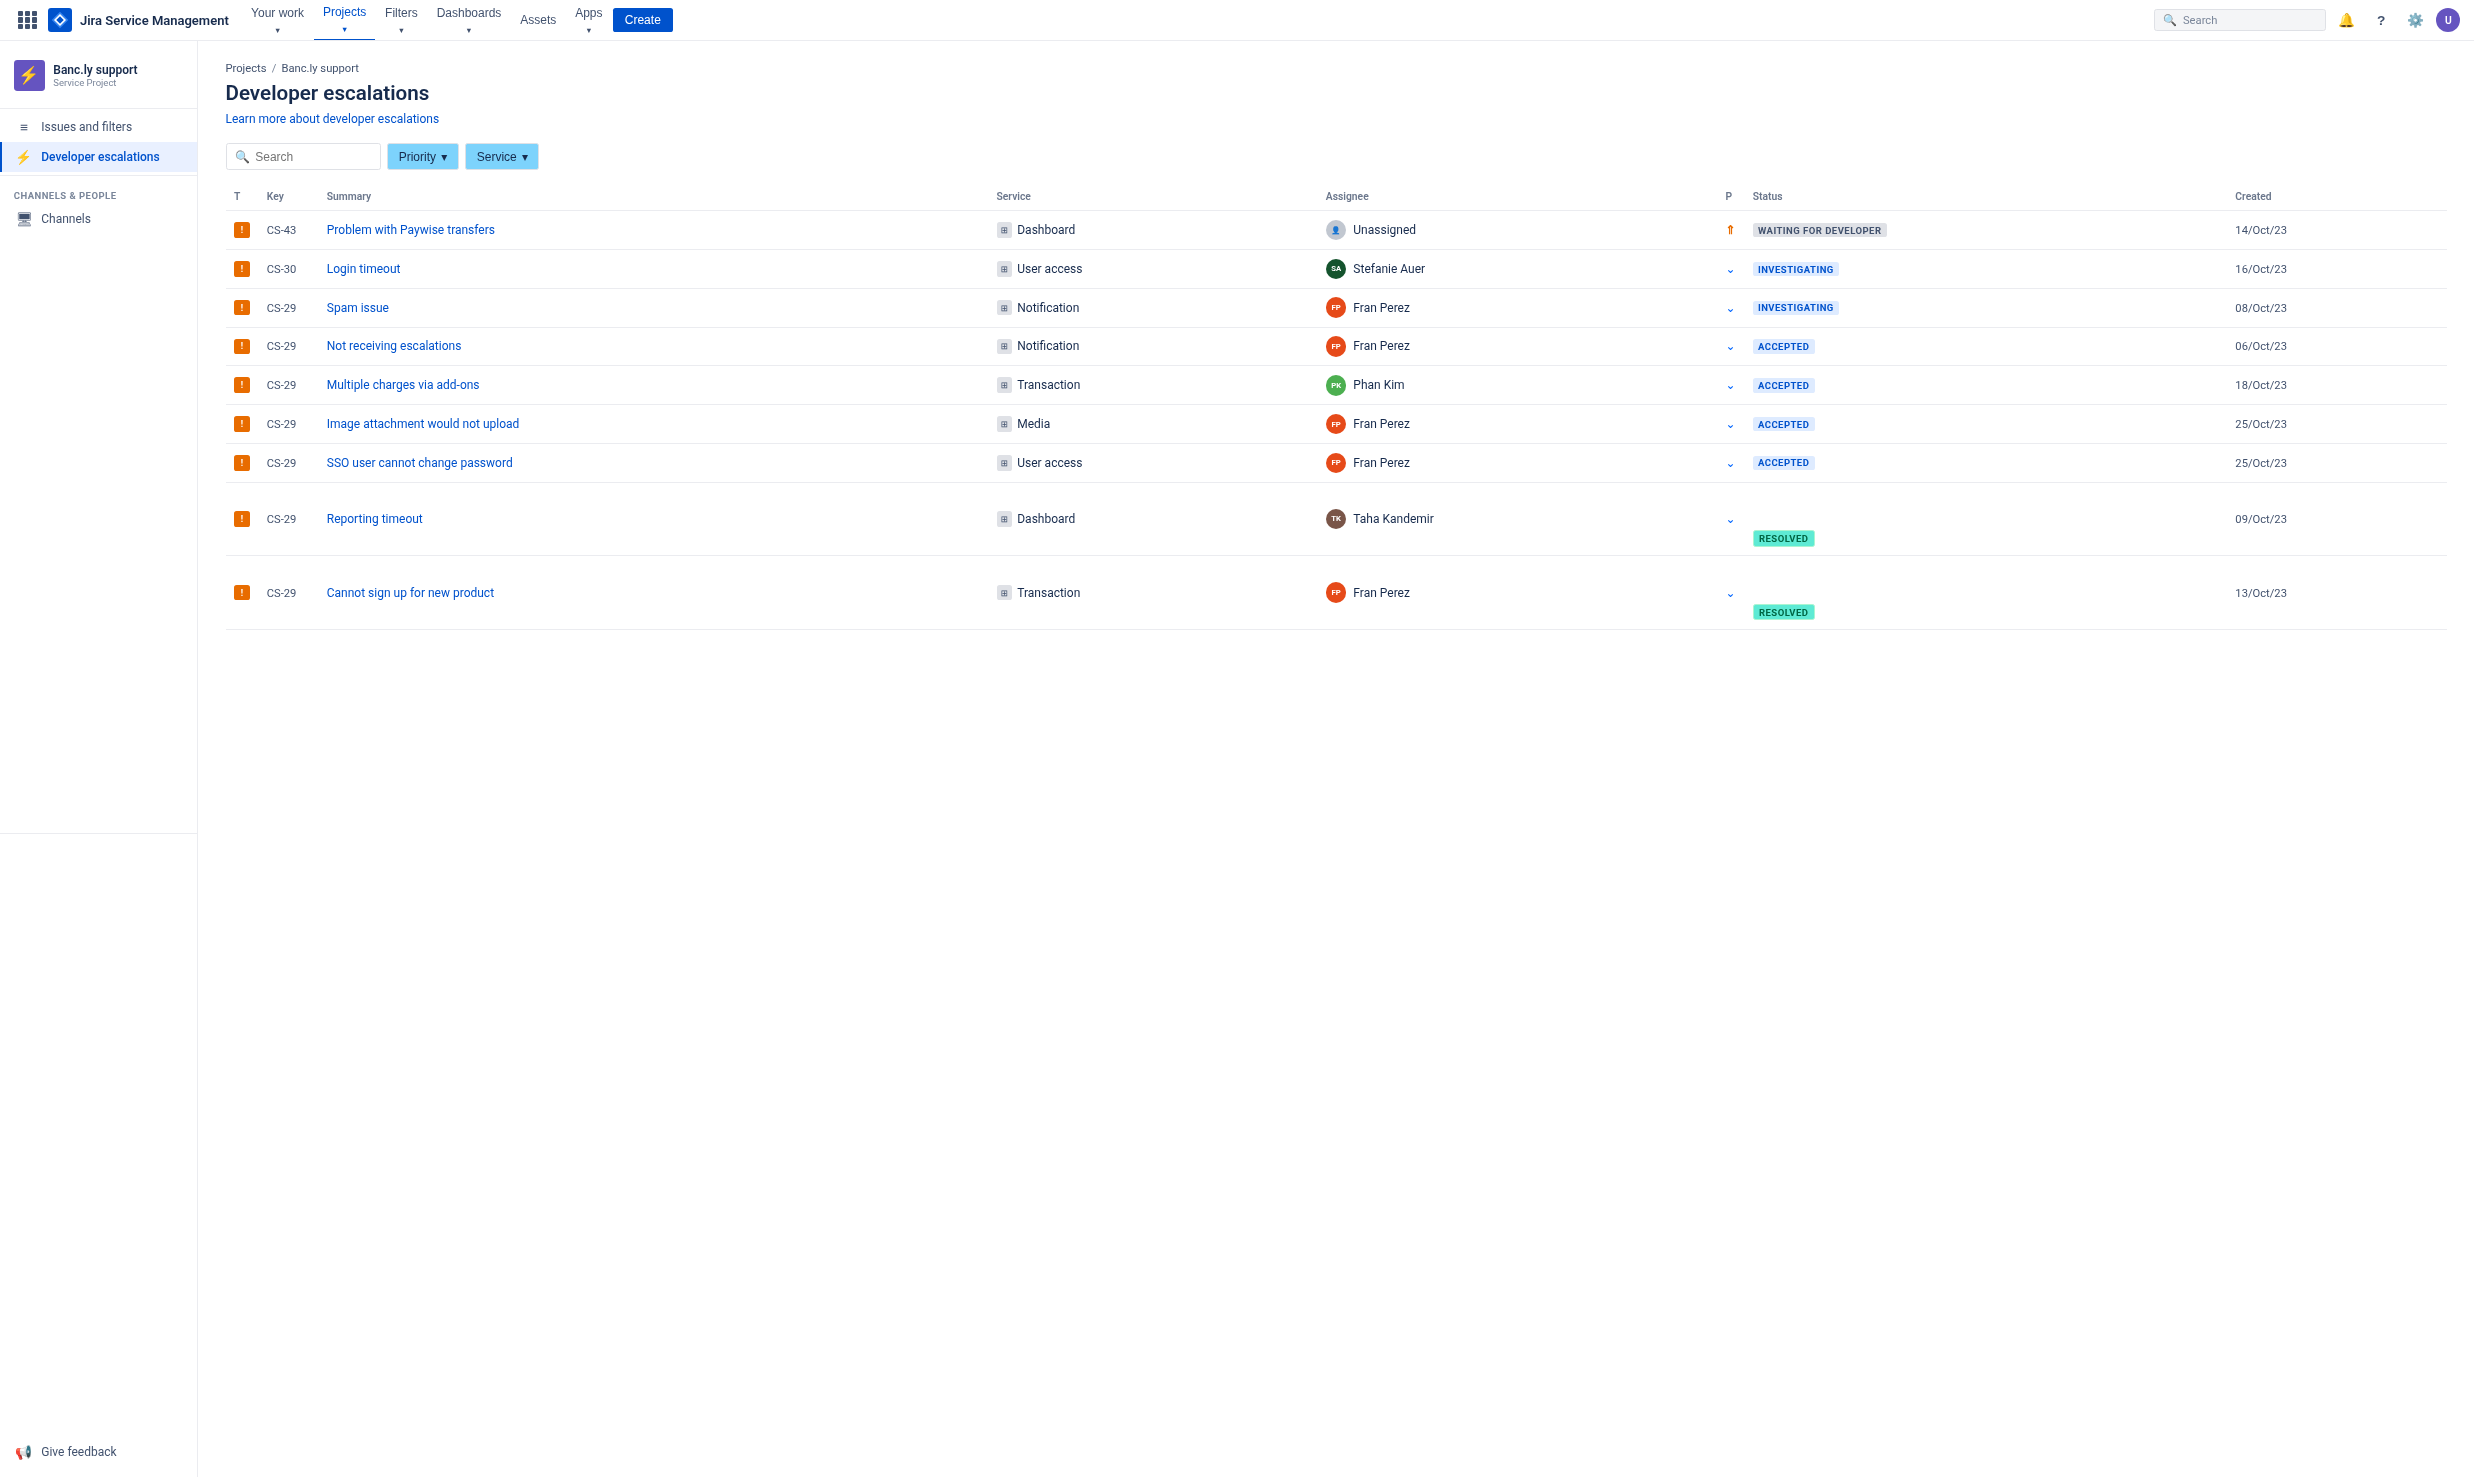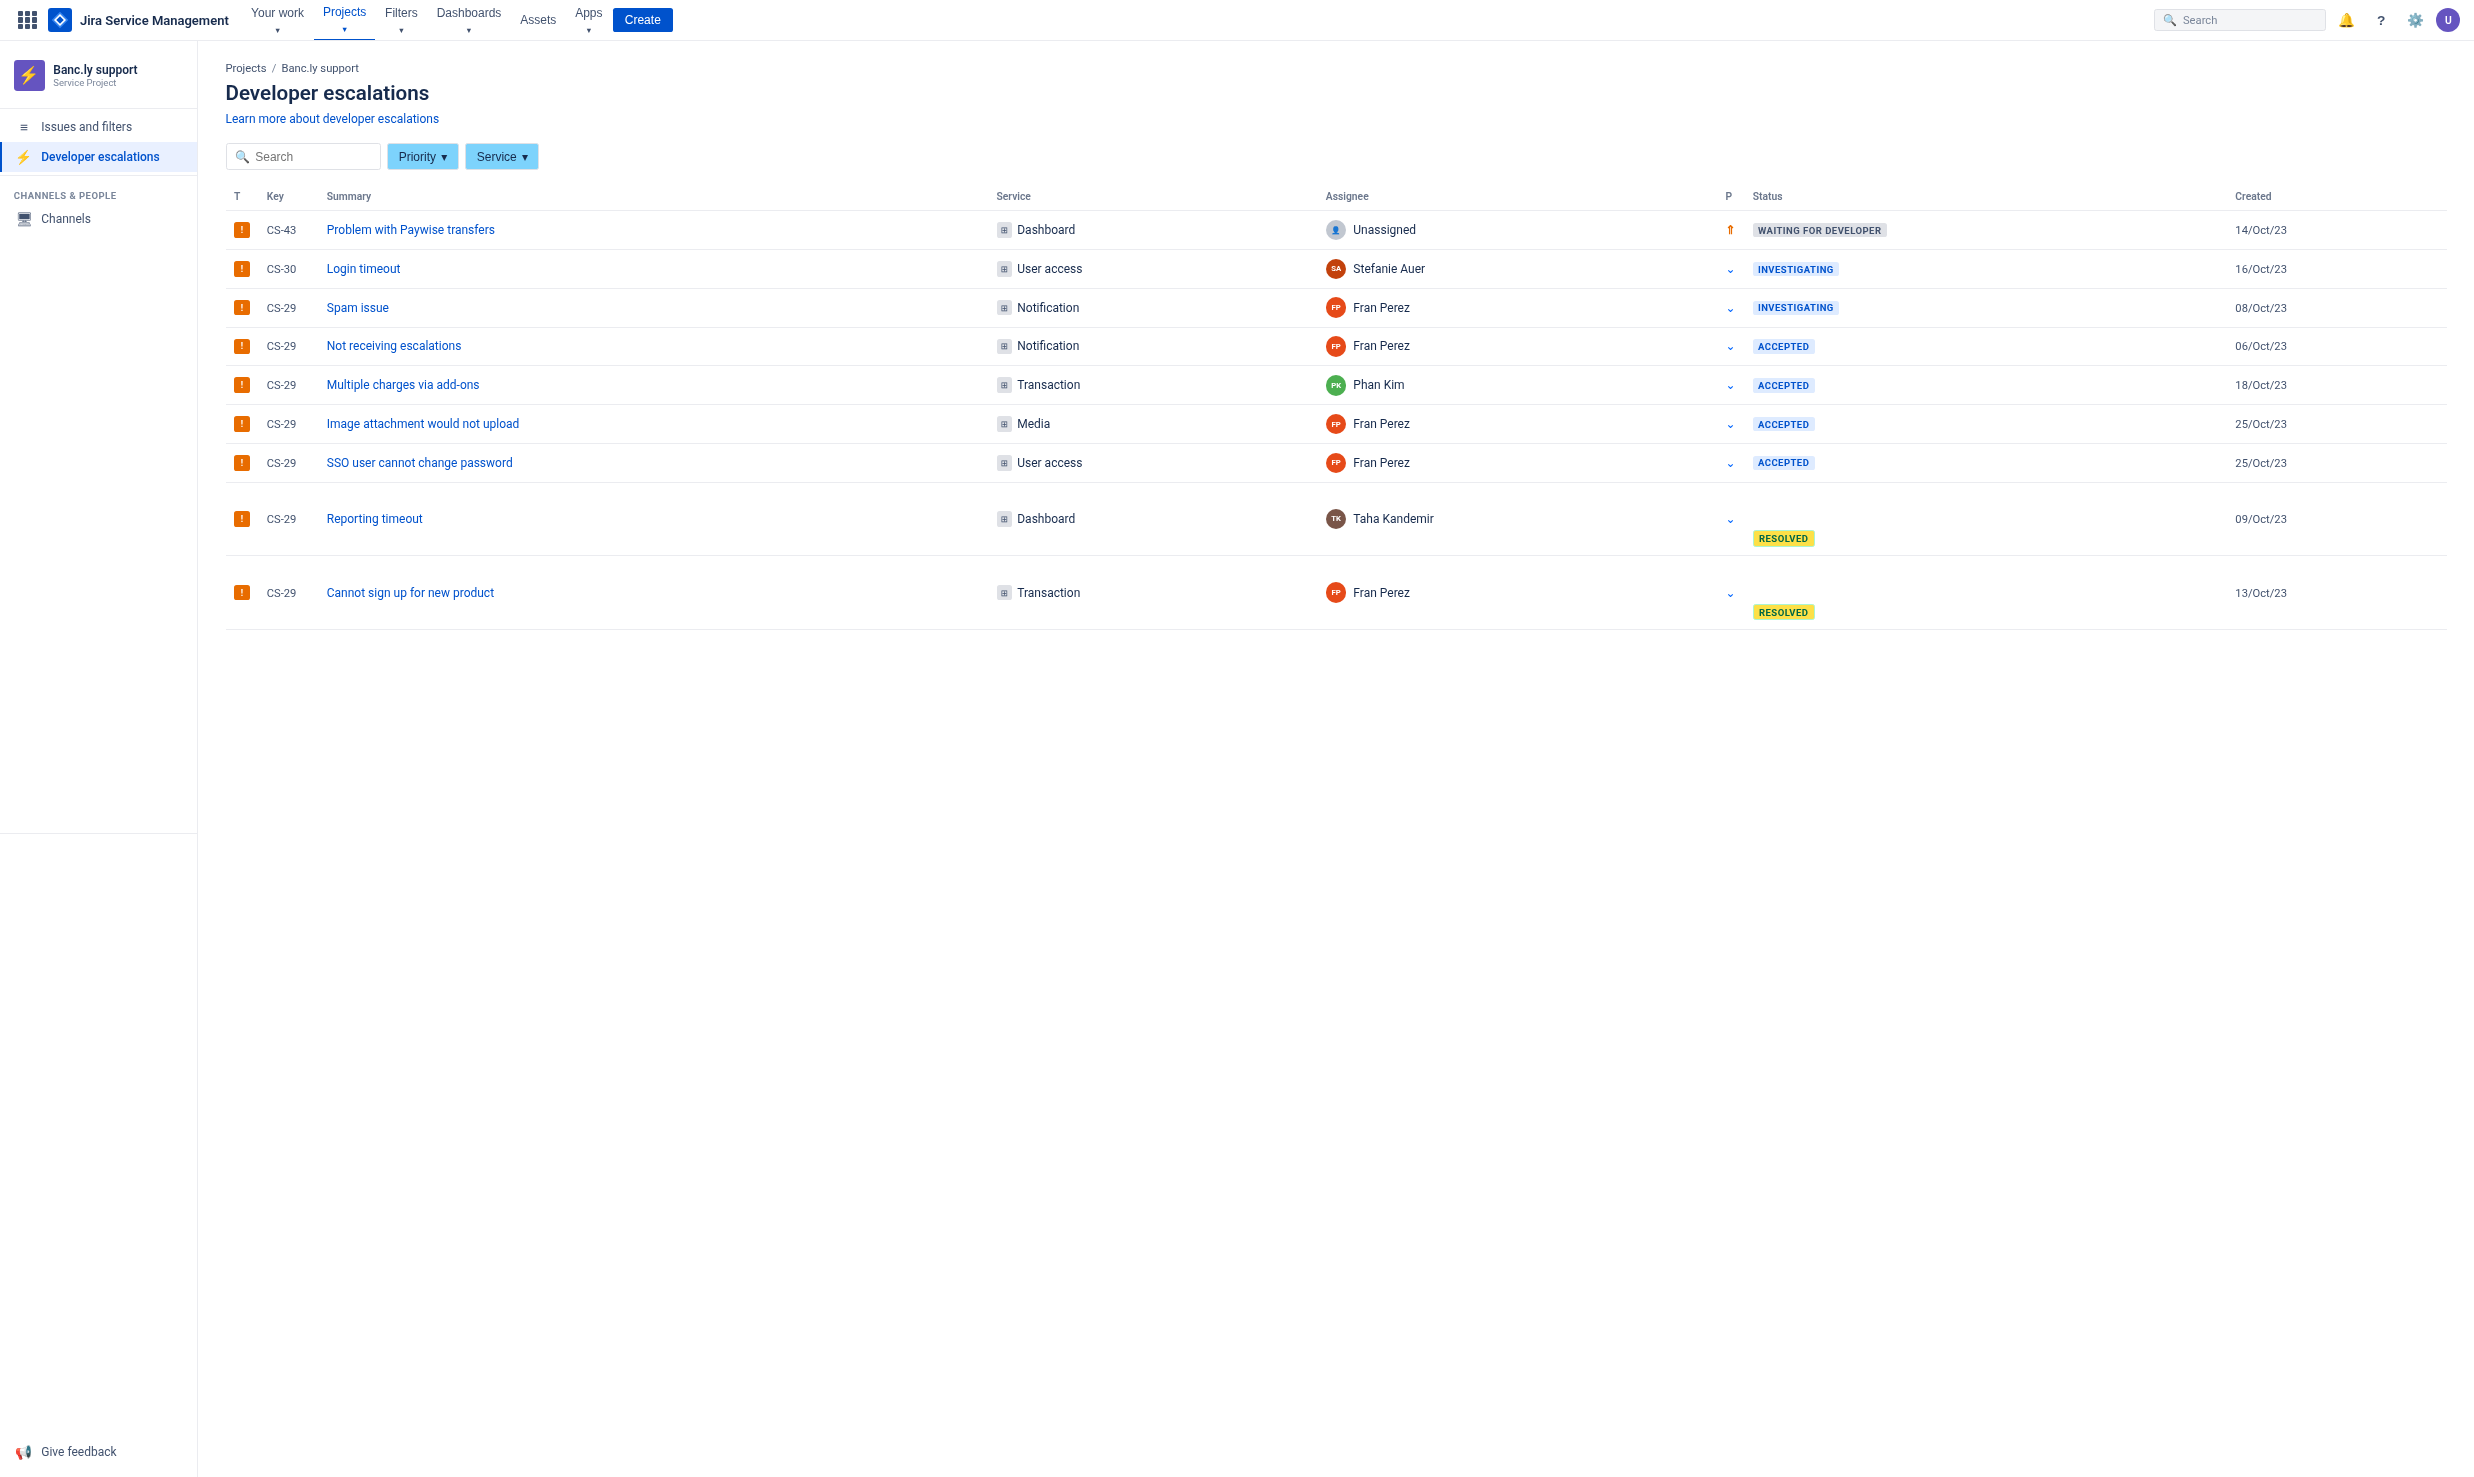--- a/index.html
+++ b/index.html
@@ -116,21 +116,21 @@
     }
     .assignee-cell { display: flex; align-items: center; gap: 6.9px; font-size: 12px; color: #172b4d; }
     .unassigned-avatar { background: #c1c7d0; color: #fff; }
     .status-badge {
       display: inline-block; padding: 1.7px 5.2px; border-radius: 2.6px;
       font-size: 9.5px; font-weight: 700; letter-spacing: 0.05em; white-space: nowrap;
     }
     .status-waiting { background: #dfe1e6; color: #42526e; }
     .status-investigating { background: #deebff; color: #0052cc; }
     .status-accepted { background: #deebff; color: #0052cc; }
-    .status-resolved { background: #fde047; color: #006644; border: 0.9px solid #abf5d1; margin-top: 39px; }
+    .status-resolved { background: #5eead4; color: #006644; border: 0.9px solid #abf5d1; margin-top: 39px; }
     .created-cell { font-size: 11.2px; color: #42526e; white-space: nowrap; }
 
     
     .av-circle {
       width: 20.6px; height: 20.6px; border-radius: 50%;
       display: flex; align-items: center; justify-content: center;
       font-size: 7.7px; font-weight: 700; color: #fff; flex-shrink: 0;
     }
 
     .lightning-icon { color: #0052cc; }
@@ -327,21 +327,21 @@
             <td><span class="issue-key">CS-30</span></td>
             <td><a href="#" class="issue-link">Login timeout</a></td>
             <td>
               <div class="service-cell">
       <div class="service-icon">⊞</div>
       <span>User access</span>
     </div>
             </td>
             <td>
               <div class="assignee-cell">
-      <div class="av-circle" style="background:#c2410c;text-align:center;">SA</div>
+      <div class="av-circle" style="background:#14532d;text-align:center;">SA</div>
       <span>Stefanie Auer</span>
     </div>
             </td>
             <td><span style="color:#0065ff;font-size:12px;">⌄</span></td>
             <td><span class="status-badge status-investigating">INVESTIGATING</span></td>
             <td><span class="created-cell">16/Oct/23</span></td>
           </tr>
           <tr>
             <td>
               <div class="issue-type-badge">!</div>

